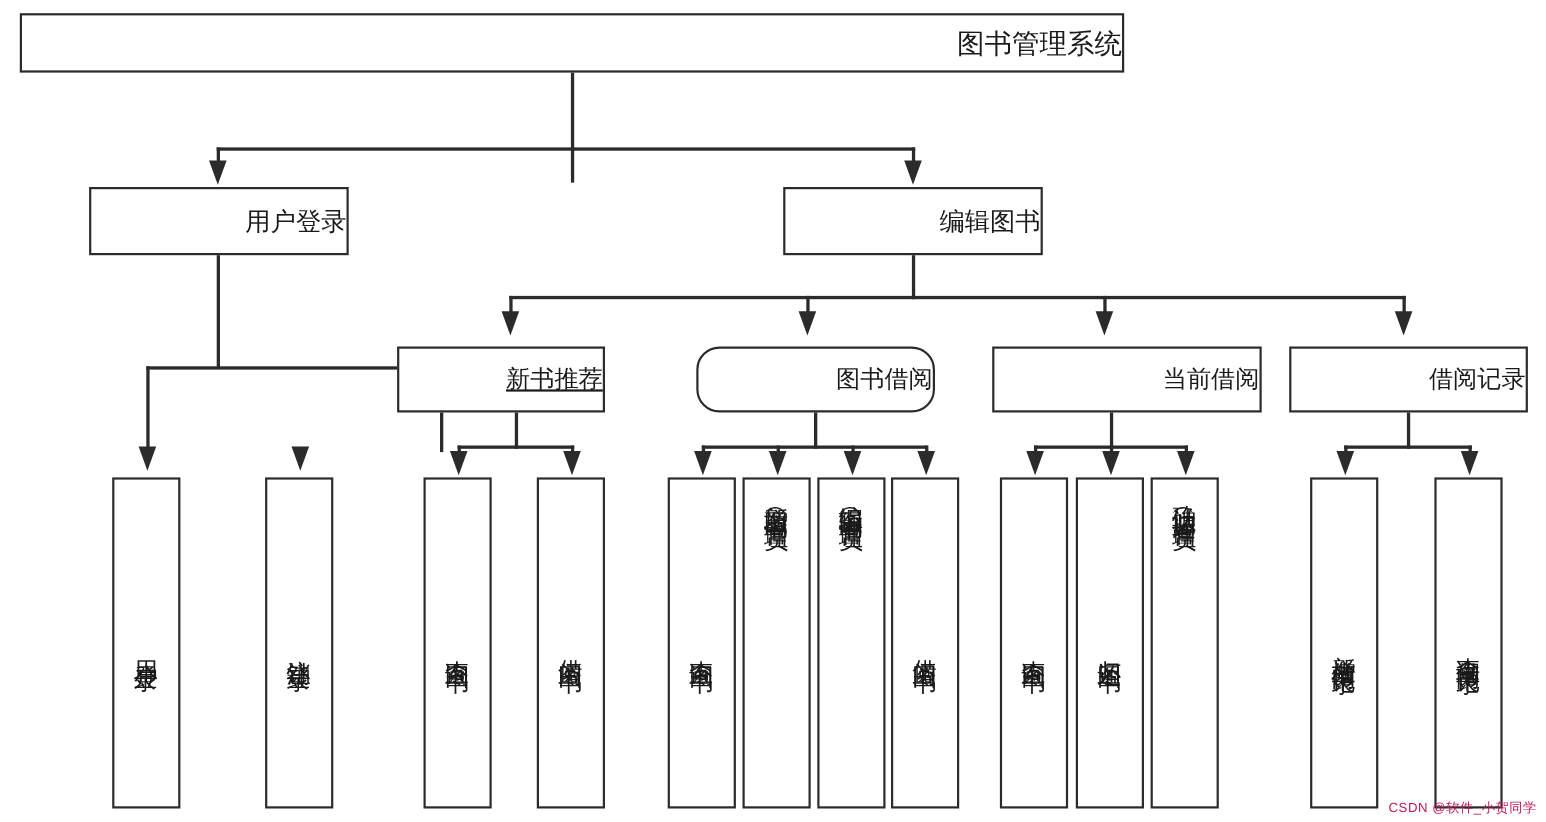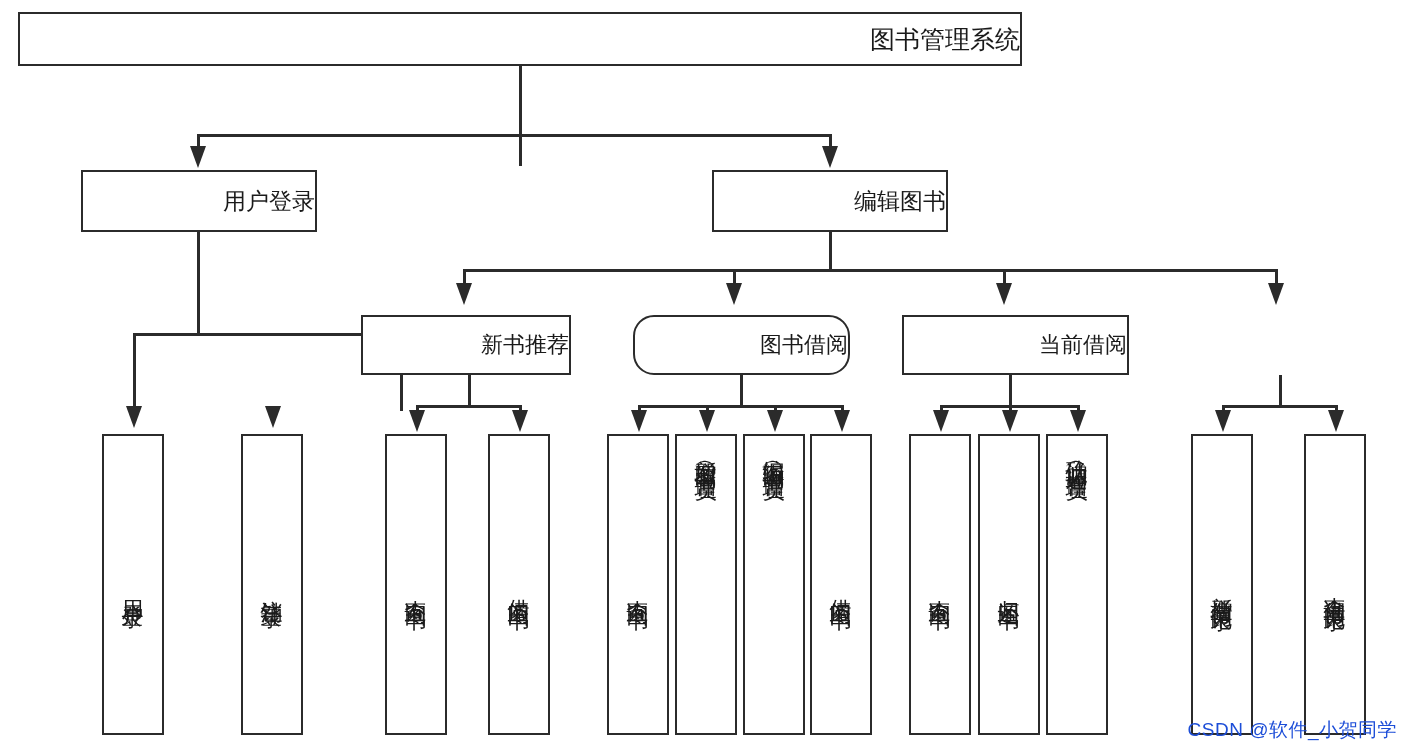--- a/index.html
+++ b/index.html
@@ -70,22 +70,22 @@
     width: 0;
     height: 0;
     border-left: 8px solid transparent;
     border-right: 8px solid transparent;
     border-top: 22px solid #2b2b2b;
   }
   .watermark {
     position: absolute;
     right: 8px;
     bottom: 4px;
-    font-size: 19px;
-    color: #1d4ed8;
+    font-size: 12px;
+    color: #be185d;
     white-space: nowrap;
     letter-spacing: 0.5px;
   }
 </style>
 </head>
 <body>
 
 <div id="canvas">
 
   <div class="node root" style="left:18px; top:12px; width:1004px; height:54px;">
@@ -119,28 +119,31 @@
   <div class="hline" style="left:463px; top:269px; width:815px;"></div>
   <div class="vline" style="left:463px; top:269px; height:18px;"></div>
   <div class="arrow" style="left:456px; top:283px;"></div>
   <div class="vline" style="left:733px; top:269px; height:18px;"></div>
   <div class="arrow" style="left:726px; top:283px;"></div>
   <div class="vline" style="left:1003px; top:269px; height:18px;"></div>
   <div class="arrow" style="left:996px; top:283px;"></div>
   <div class="vline" style="left:1275px; top:269px; height:18px;"></div>
   <div class="arrow" style="left:1268px; top:283px;"></div>
 
-  <div class="node lvl3" style="left:361px; top:315px; width:210px; height:60px;">
+  <div class="node lvl3" style="left:361px; top:315px; width:189px; height:60px;text-decoration:underline;">
     <span class="lbl">新书推荐</span>
   </div>
   <div class="node lvl3" style="left:633px; top:315px; width:217px; height:60px;border-radius:21px;">
     <span class="lbl">图书借阅</span>
   </div>
-  <div class="node lvl3" style="left:902px; top:315px; width:227px; height:60px;">
+  <div class="node lvl3" style="left:902px; top:315px; width:245px; height:60px;">
     <span class="lbl">当前借阅</span>
+  </div>
+  <div class="node lvl3" style="left:1172px; top:315px; width:217px; height:60px;">
+    <span class="lbl">借阅记录</span>
   </div>
 
   <div class="vline" style="left:468px; top:375px; height:33px;"></div>
   <div class="hline" style="left:416px; top:405px; width:106px;"></div>
   <div class="vline" style="left:416px; top:405px; height:8px;"></div>
   <div class="arrow" style="left:409px; top:410px;"></div>
   <div class="vline" style="left:519px; top:405px; height:8px;"></div>
   <div class="arrow" style="left:512px; top:410px;"></div>
 
   <div class="vline" style="left:740px; top:375px; height:33px;"></div>

